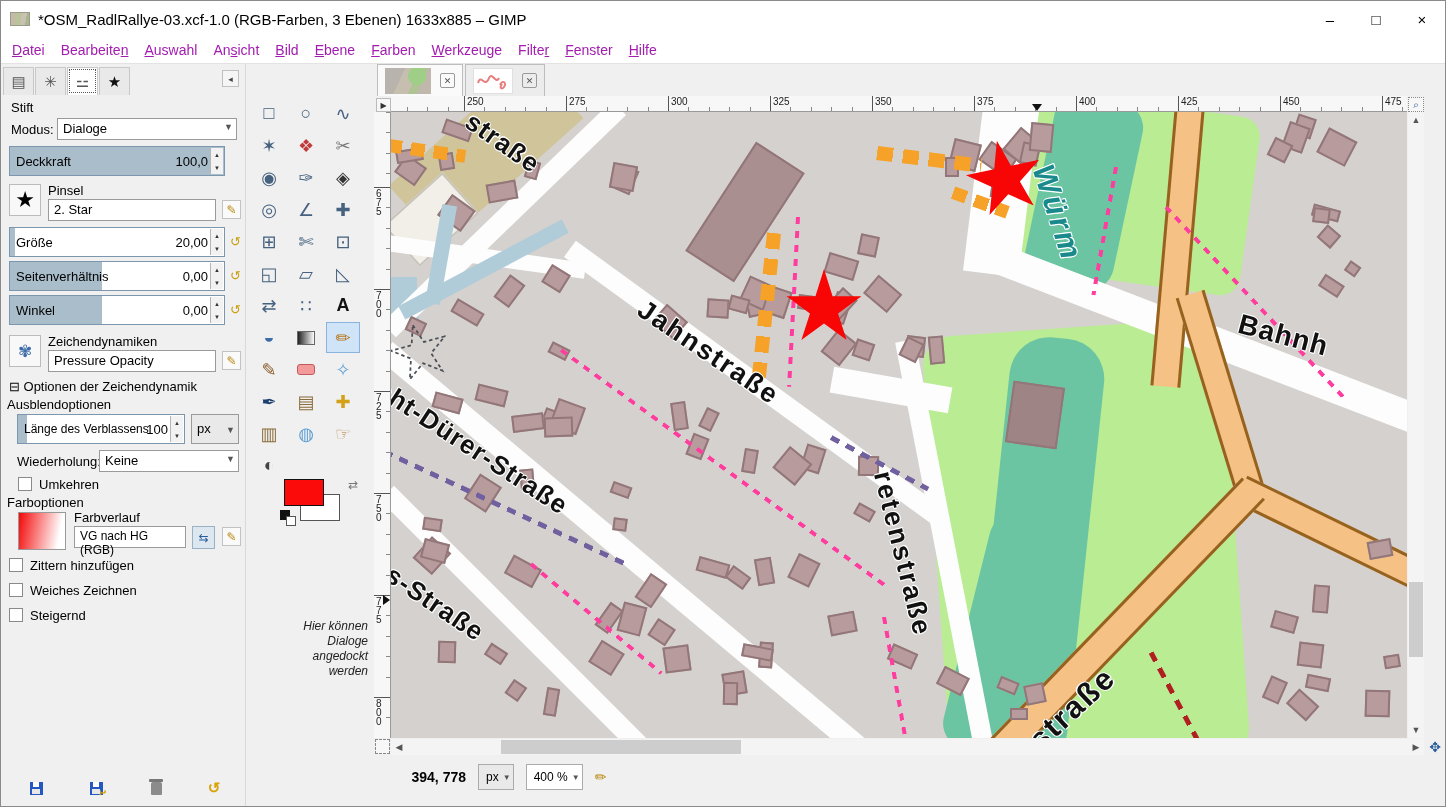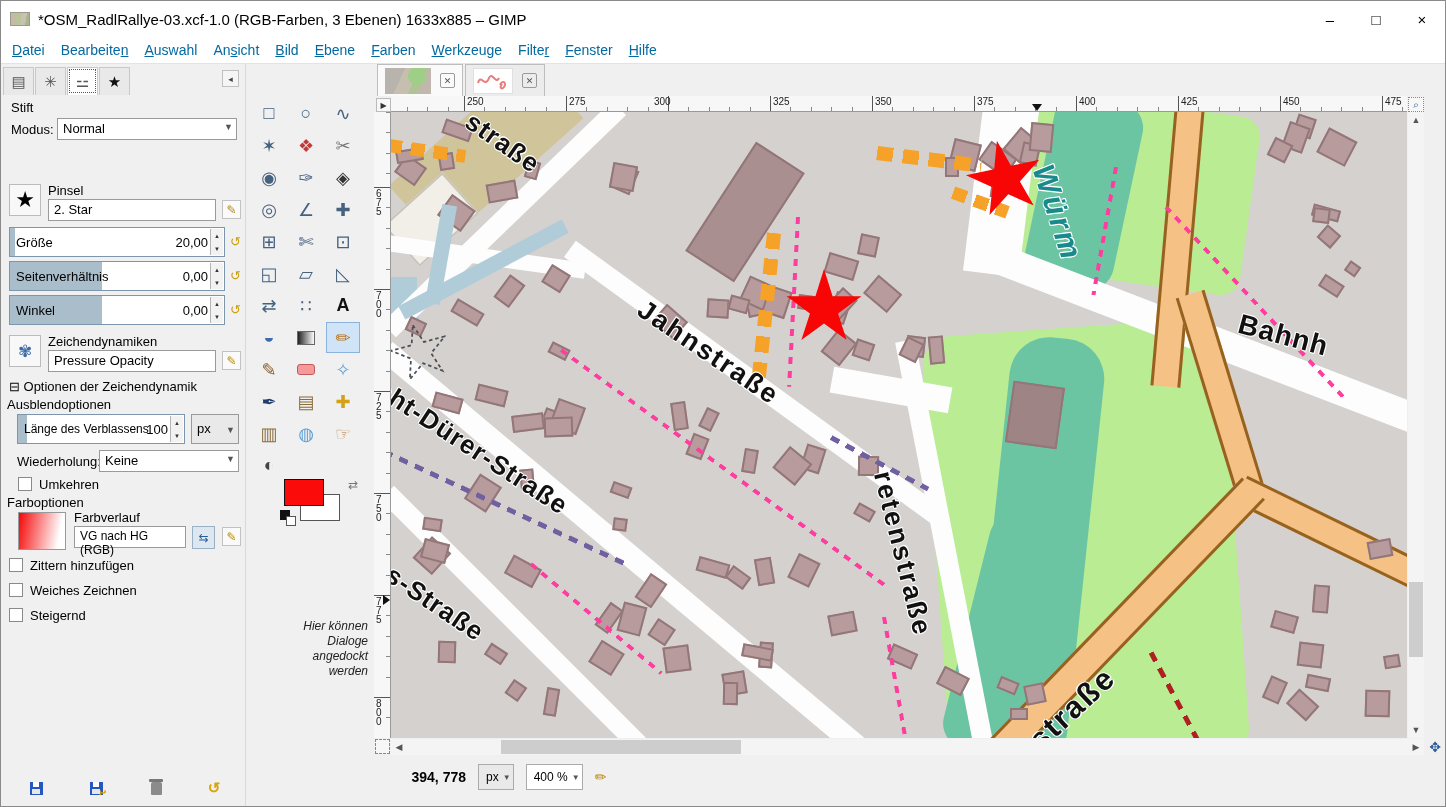--- a/index.html
+++ b/index.html
@@ -9,21 +9,21 @@
   
   #titlebar{position:absolute;left:0;top:0;width:100%;height:36px;background:#ffffff;display:flex;align-items:center;}
   #title-icon{width:20px;height:14px;margin:0 8px 0 9px;border:1px solid #9a9a8a;
     background:linear-gradient(100deg,#c3bba4 0 30%,#b9c49b 30% 55%,#c9c2b2 55% 80%,#a9b58e 80%);}
   #title-text{font-size:15px;color:#000;white-space:nowrap;}
   .win-btn{position:absolute;top:0;width:46px;height:36px;display:flex;align-items:center;justify-content:center;font-size:15px;color:#000;}
   #btn-min{right:92px}#btn-max{right:46px}#btn-close{right:0}
 
   
   #menubar{position:absolute;left:0;top:36px;width:100%;height:27px;background:#ffffff;border-bottom:1px solid #e3e3e3;display:flex;align-items:center;padding-left:3px;}
-  .menu-item{padding:3px 8px;font-size:14px;color:#0369a1;white-space:nowrap;}
+  .menu-item{padding:3px 8px;font-size:14px;color:#a21caf;white-space:nowrap;}
   .menu-item u{text-decoration:underline;}
 
   
   #dock{position:absolute;left:0;top:63px;width:245px;height:744px;background:#f0f0f0;border-right:1px solid #d9d9d9;}
   #dock-tabs{position:absolute;left:2px;top:3px;height:29px;display:flex;}
   .dock-tab{width:31px;height:28px;border:1px solid #c8c8c8;border-bottom:none;background:#e9e9e9;display:flex;align-items:center;justify-content:center;font-size:15px;color:#555;margin-right:1px;}
   .dock-tab.sel{background:#fff;outline:1px dotted #555;outline-offset:-3px;}
   #dock-collapse{position:absolute;right:6px;top:6px;width:17px;height:17px;border:1px solid #c0c0c0;background:#f5f5f5;font-size:9px;color:#444;display:flex;align-items:center;justify-content:center;}
   .slider-box{position:absolute;left:8px;width:216px;height:30px;border:1px solid #7c97ad;background:#fff;font-size:13px;color:#000;}
   .slider-fill{position:absolute;left:0;top:0;bottom:0;background:#a9bdcb;}
@@ -152,23 +152,32 @@
         <div class="dock-tab">✳</div>
         <div class="dock-tab sel">⚍</div>
         <div class="dock-tab" style="color: rgb(17, 17, 17);">★</div>
       </div>
     <div id="dock-collapse">◂</div>
 
     <div class="dock-label" style="left:10px;top:36px;font-weight:normal;">Stift</div>
 
     <div class="dock-label" style="left:10px;top:58px;">Modus:</div>
     <div class="combo" style="left:56px;top:54px;width:180px;height:22px;">
-      <span>Normal</span><span class="arr">▼</span>
-    </div>
-
+      <span>Dialoge</span><span class="arr">▼</span>
+    </div>
+
+    <div class="slider-box" style="top:82px;">
+      <div class="slider-fill" style="width:100%;"></div>
+      <span class="slider-lab">Deckkraft</span>
+      <span class="slider-val">100,0</span>
+      <span class="spin">
+          <div>▲</div>
+          <div>▼</div>
+        </span>
+    </div>
 
     <div style="position:absolute;left:8px;top:120px;width:32px;height:32px;border:1px solid #bbb;background:#f8f8f8;font-size:22px;display:flex;align-items:center;justify-content:center;">
         <span>★</span>
       </div>
     <div class="dock-label" style="left:47px;top:119px;">Pinsel</div>
     <div class="entry" style="left:47px;top:135px;width:168px;height:22px;">2. Star</div>
     <div class="edit-btn" style="left:221px;top:136px;">✎</div>
 
     <div class="slider-box" style="top:163px;">
       <div class="slider-fill" style="width:5px;"></div>
@@ -332,21 +341,21 @@
         <div class="tab-close">✕</div>
       </div>
     </div>
 
     <div id="ruler-corner">▶</div>
     <div id="zoom-fit">⌕</div>
     <div id="hruler">
         <div id="h-marker" style="left: 641px;"></div>
         <div class="hr-lab" style="left: 76px;">250</div>
         <div class="hr-lab" style="left: 178px;">275</div>
-        <div class="hr-lab" style="left: 263px;">300</div>
+        <div class="hr-lab" style="left: 280px;">300</div>
         <div class="hr-lab" style="left: 382px;">325</div>
         <div class="hr-lab" style="left: 484px;">350</div>
         <div class="hr-lab" style="left: 586px;">375</div>
         <div class="hr-lab" style="left: 688px;">400</div>
         <div class="hr-lab" style="left: 790px;">425</div>
         <div class="hr-lab" style="left: 892px;">450</div>
         <div class="hr-lab" style="left: 994px;">475</div>
       </div>
     <div id="vruler">
         <div id="v-marker" style="top: 483px;"></div>

